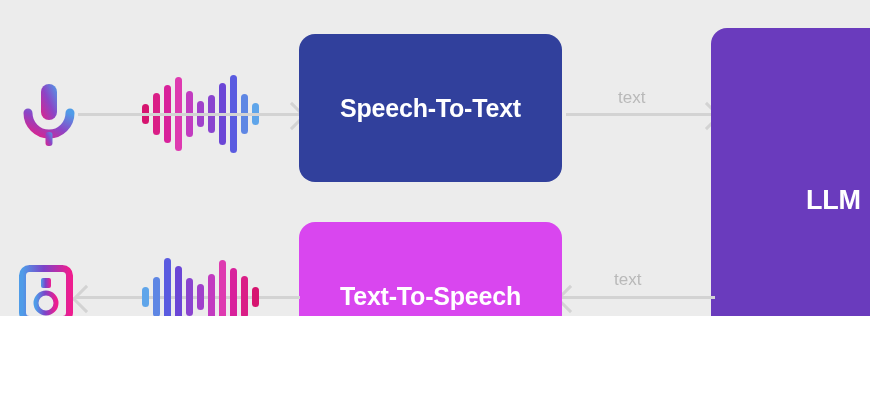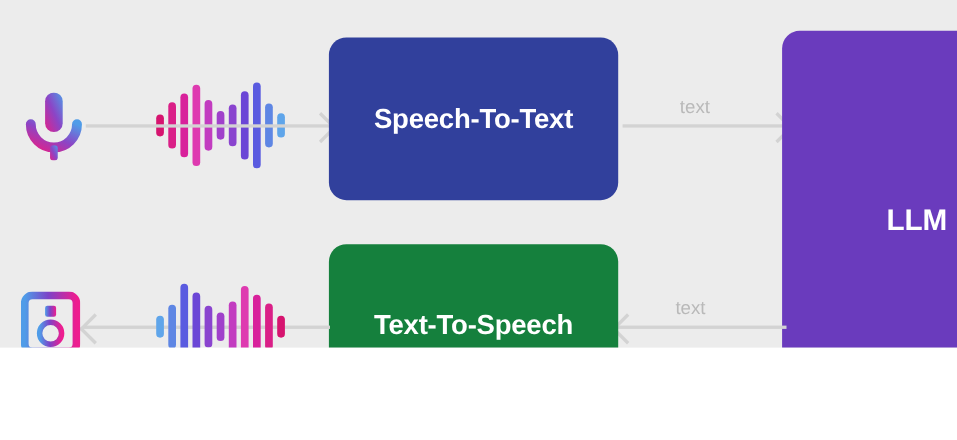--- a/index.html
+++ b/index.html
@@ -174,21 +174,21 @@
   <div class="edge-label l-top" style="color: rgb(185, 185, 185);">text</div>
 
   <div class="proc-box llm" style="background: rgb(106, 59, 189);">
     <span>LLM</span>
   </div>
 
   <div class="conn c-llm-tts"></div>
   <div class="arrowhead left ah-3"></div>
   <div class="edge-label l-bot" style="color: rgb(185, 185, 185);">text</div>
 
-  <div class="proc-box tts" style="background: #15803d;">
+  <div class="proc-box tts" style="background: #d946ef;">
     <span>Text-To-Speech</span>
   </div>
 
   <div class="conn c-tts-spk"></div>
   <div class="arrowhead left ah-4"></div>
 
   <div class="wave w-bot">
       <span class="bar" style="height: 20px; background: rgb(95, 165, 234);"></span>
       <span class="bar" style="height: 40px; background: rgb(94, 134, 228);"></span>
       <span class="bar" style="height: 78px; background: rgb(90, 91, 224);"></span>

